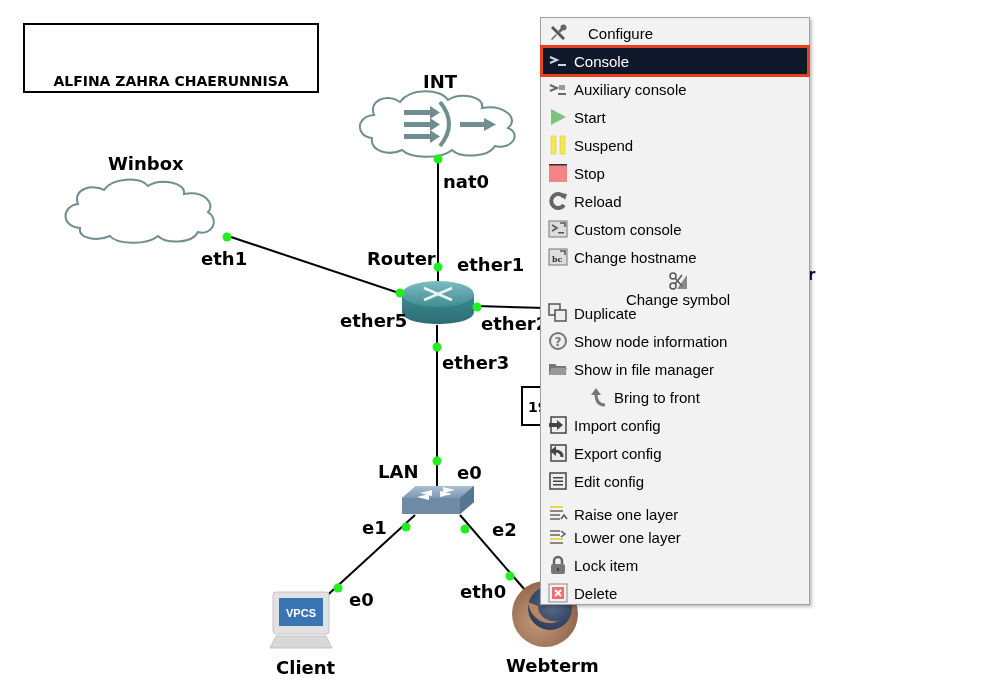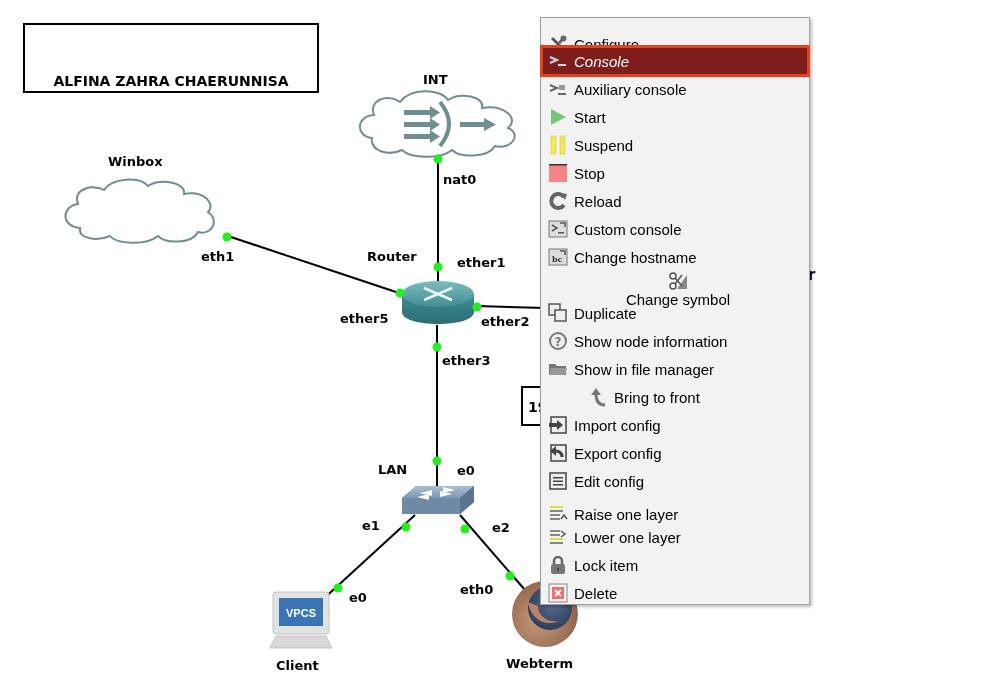--- a/index.html
+++ b/index.html
@@ -1,28 +1,28 @@
 <!DOCTYPE html>
 <html><head>
 <meta charset="utf-8">
 <style>
   html, body { margin:0; padding:0; }
   body { width:993px; height:694px; background:#ffffff; position:relative; overflow:hidden; font-family:"DejaVu Sans", sans-serif; }
   #canvas { position:absolute; left:0; top:0; width:993px; height:694px; }
-  .lbl { position:absolute; font-family:"DejaVu Sans", sans-serif; font-weight:bold; font-size:13px; color:#000; white-space:nowrap; line-height:1; }
+  .lbl { position:absolute; font-family:"DejaVu Sans", sans-serif; font-weight:bold; font-size:18px; color:#000; white-space:nowrap; line-height:1; }
   .title-box { position:absolute; left:23px; top:23px; width:296px; height:70px; border:2px solid #000; box-sizing:border-box; display:flex; align-items:center; justify-content:center; }
   .title-box span { font-family:"DejaVu Sans", sans-serif; font-weight:bold; font-size:14px; color:#000;margin-top:45px; }
   .partial-box { position:absolute; left:521px; top:386px; width:30px; height:40px; border:2px solid #000; border-right:none; box-sizing:border-box; }
   .partial-box span { position:absolute; left:5px; top:11px; font-weight:bold; font-size:14px; color:#000; }
   .partial-r { position:absolute; left:808px; top:266px; font-weight:bold; font-size:15px; color:#0a0a3a; }
   .menu { position:absolute; left:540px; top:17px; width:270px; height:588px; background:#f2f2f2; border:1px solid #a0a0a0; box-sizing:border-box; box-shadow:2px 2px 3px rgba(0,0,0,0.25); }
   .menu-item { position:absolute; left:1px; width:266px; height:28px; display:flex; align-items:center; }
   .menu-item .mi-icon { width:20px; height:20px; margin-left:6px; display:flex; align-items:center; justify-content:center; }
   .menu-item .mi-label { margin-left:6px; font-family:"Liberation Sans", sans-serif; font-size:15px; color:#000; }
-  .menu-item.selected { background:#7f1d1d; outline:3px solid #e8401c; outline-offset:-1px;font-style:italic; }
+  .menu-item.selected { background:#0f172a; outline:3px solid #e8401c; outline-offset:-1px; }
   .menu-item.selected .mi-label { color:#fff; }
 </style>
 </head>
 <body>
 
 <svg id="canvas" viewBox="0 0 993 694" xmlns="http://www.w3.org/2000/svg">
   <defs>
     <linearGradient id="routerTop" x1="0" y1="0" x2="0" y2="1">
       <stop offset="0" stop-color="#7fbcc0"></stop>
       <stop offset="1" stop-color="#3f8d93"></stop>
@@ -150,21 +150,21 @@
 <div class="lbl" style="left:340px;top:312px;">ether5</div>
 <div class="lbl" style="left:481px;top:315px;">ether2</div>
 <div class="lbl" style="left:442px;top:354px;">ether3</div>
 <div class="lbl" style="left:457px;top:464px;">e0</div>
 <div class="lbl" style="left:362px;top:519px;">e1</div>
 <div class="lbl" style="left:492px;top:521px;">e2</div>
 <div class="lbl" style="left:349px;top:591px;">e0</div>
 <div class="lbl" style="left:460px;top:583px;">eth0</div>
 
 <div class="menu">
-  <div class="menu-item" style="top:12px;">
+  <div class="menu-item" style="top:1px;gap:14px;">
     <span class="mi-icon">
       <svg width="20" height="20" viewBox="0 0 20 20">
           <path d="M3,5 L5,3 L17,15 L15,17 Z" fill="#555"></path>
           <path d="M15,3 L17,5 L12,10 L10,8 Z M4,17 L3,16 L8,11 L9,12 Z" fill="#666"></path>
           <circle cx="15.5" cy="4.5" r="3" fill="#666"></circle>
         </svg>
     </span>
     <span class="mi-label">Configure</span>
   </div>
   <div class="menu-item selected" style="top:29px;">

